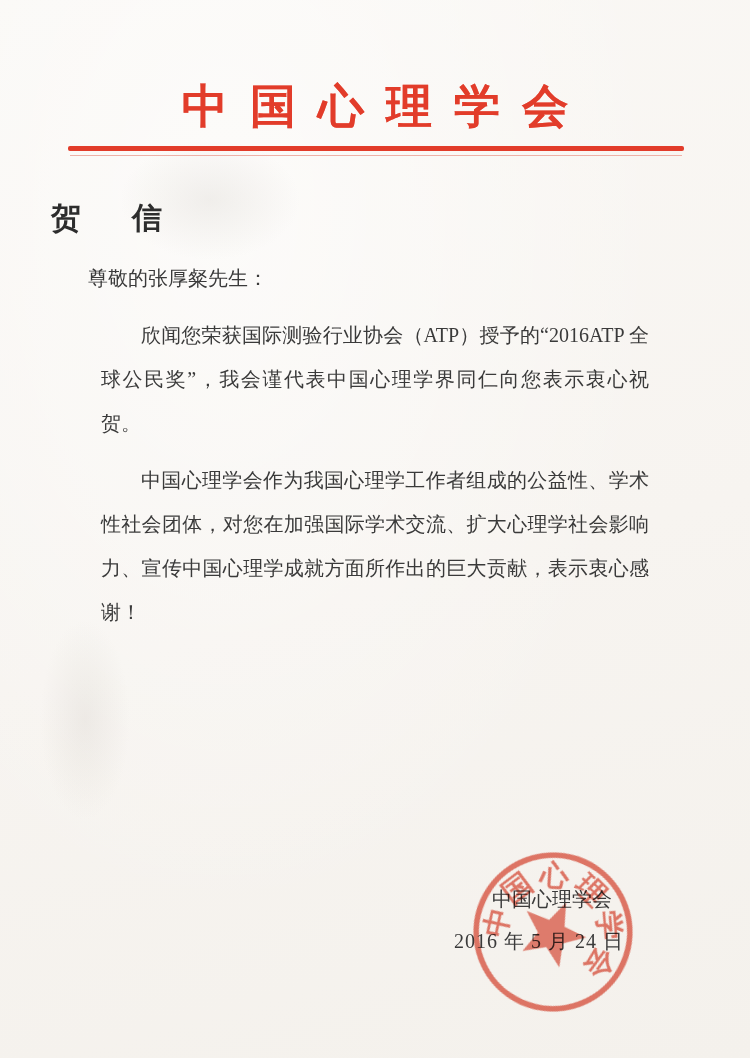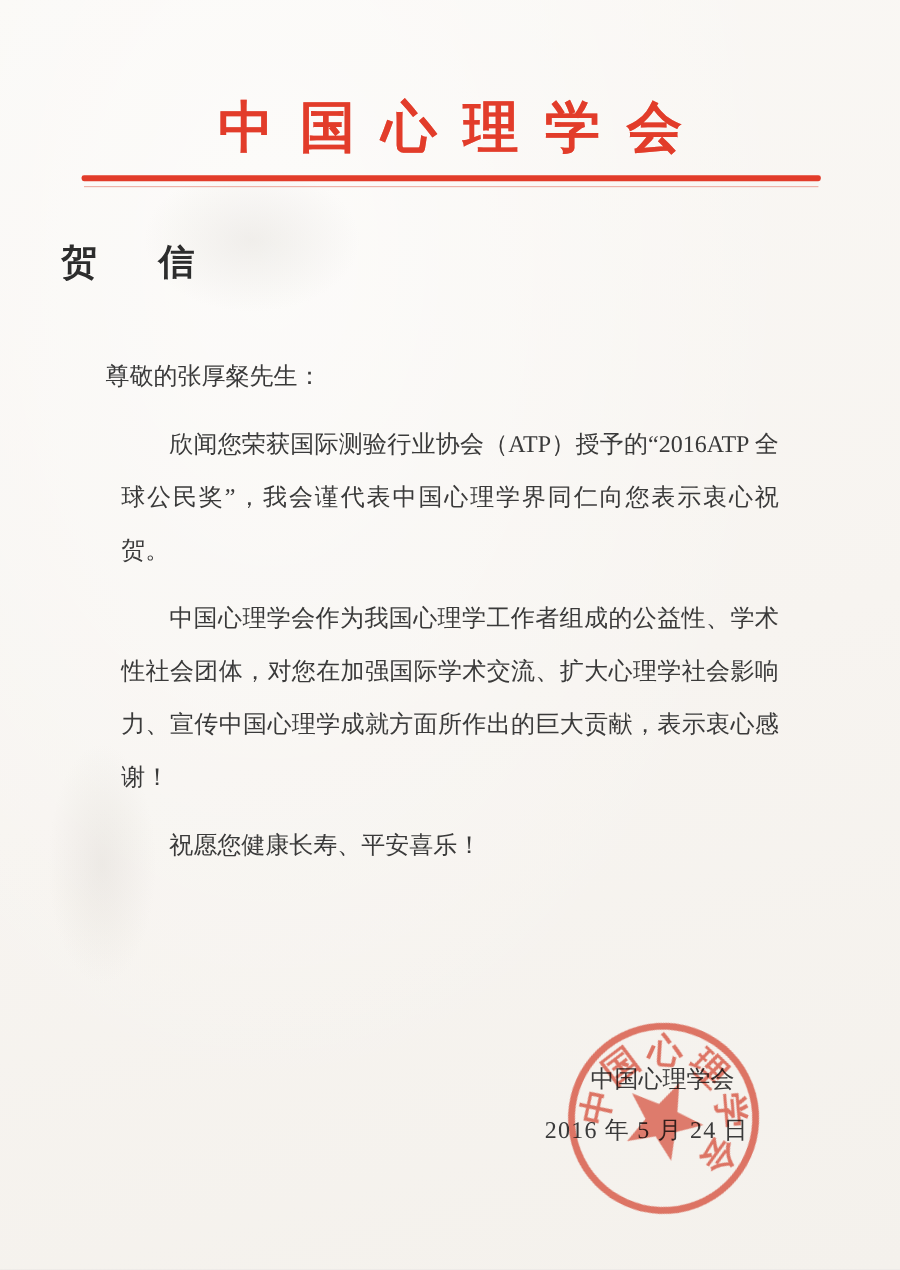--- a/index.html
+++ b/index.html
@@ -63,21 +63,21 @@
     font-size: 30px;
     font-weight: bold;
     color: #2d2d2d;
     letter-spacing: 1.7em;
     padding-left: 1.7em;
     white-space: nowrap;
   }
   .body-block {
     position: absolute;
     left: 88px;
-    top: 292px;
+    top: 256px;
     width: 574px;
     font-size: 20px;
     line-height: 44px;
     color: var(--body-text, #3a3a3a);
     text-align: justify;
   }
   .body-block .salutation { text-indent: 0; margin: 0; }
   .body-block p { margin: 13px; text-indent: 2em; }
   .sig-org {
     position: absolute;
@@ -121,21 +121,20 @@
 
   <div class="rule-thick"></div>
   <div class="rule-thin"></div>
 
   <div class="letter-title">贺信</div>
 
   <div class="body-block">
     <p class="salutation">尊敬的张厚粲先生：</p>
     <p>欣闻您荣获国际测验行业协会（ATP）授予的“2016ATP 全球公民奖”，我会谨代表中国心理学界同仁向您表示衷心祝贺。</p>
     <p>中国心理学会作为我国心理学工作者组成的公益性、学术性社会团体，对您在加强国际学术交流、扩大心理学社会影响力、宣传中国心理学成就方面所作出的巨大贡献，表示衷心感谢！</p>
-    <p>祝愿您健康长寿、平安喜乐！</p>
   </div>
 
   <div class="sig-org">中国心理学会</div>
 
   <div class="sig-date">2016 年 5 月 24 日</div>
 
   <svg class="seal" viewBox="0 0 160 160">
     <defs>
       <path id="sealArc" d="M 43.1,105.8 A 45,45 0 1 1 116.9,105.8" fill="none"></path>
     </defs>

